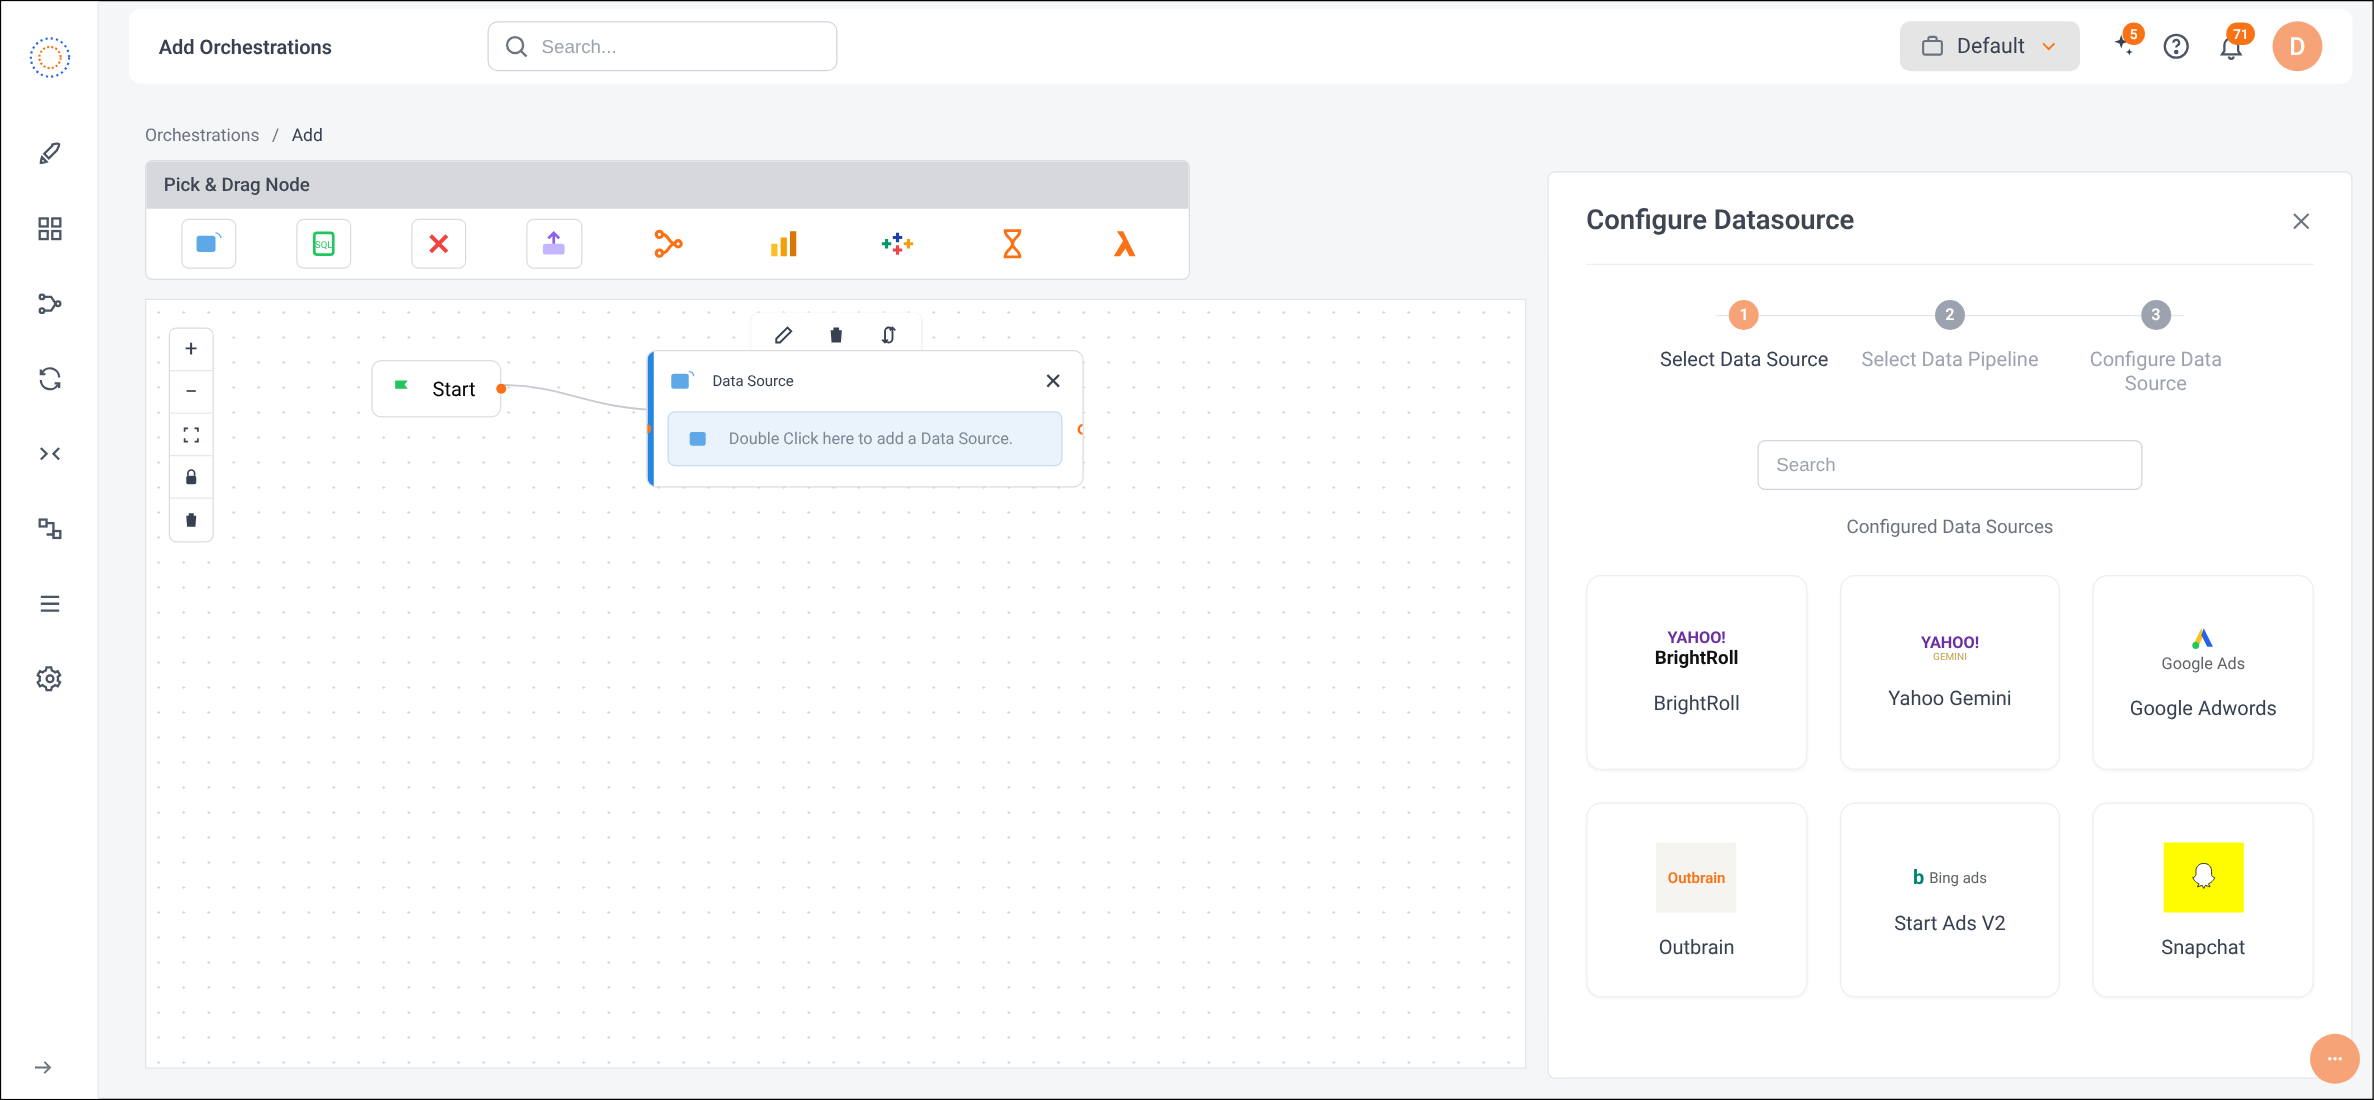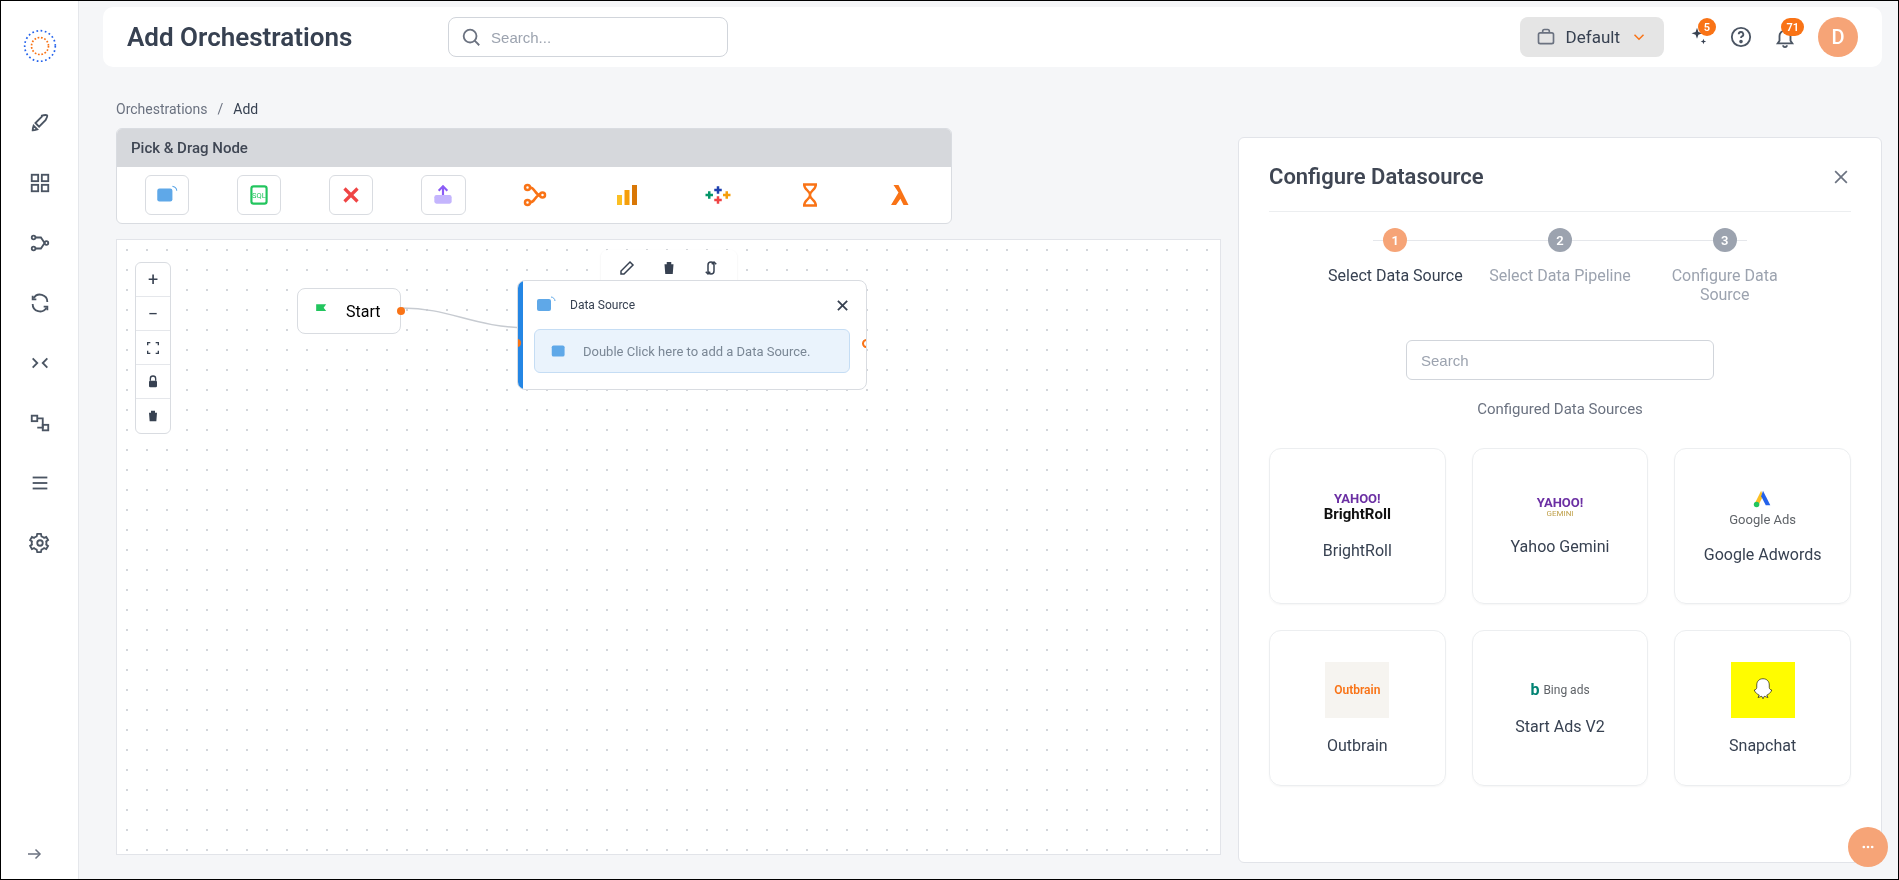--- a/index.html
+++ b/index.html
@@ -6,21 +6,21 @@
   body { font-family: -apple-system, BlinkMacSystemFont, "Segoe UI", Roboto, Arial, sans-serif; background: #f5f6f8; width: 1899px; height: 880px; overflow: hidden; position: relative; border:1px solid #000; }
   
   
   .sidebar { position: absolute; left: 0; top: 0; width: 78px; height: 880px; background: #fff; border-right: 1px solid #e5e7eb; display: flex; flex-direction: column; align-items: center; padding-top: 28px; }
   .sidebar-logo { width: 34px; height: 34px; margin-bottom: 40px; }
   .sidebar-item { width: 40px; height: 40px; display: flex; align-items: center; justify-content: center; margin-bottom: 20px; color: #4b5563; cursor: pointer; }
   .sidebar-expand { position: absolute; bottom: 18px; left: 24px; color:#6b7280; cursor:pointer; }
 
   
   .topbar { position: absolute; left: 102px; top: 6px; right: 16px; height: 60px; background: #fff; border-radius: 10px; display: flex; align-items: center; padding: 0 24px; }
-  .page-title { font-size: 26px; font-weight: 600; color: #374151; }
+  .page-title { font-size: 16px; font-weight: 600; color: #374151; }
   .search-box { position: relative; margin-left: auto; margin-right: auto; left:-200px; }
   .search-input { width: 280px; height: 40px; border: 1px solid #d1d5db; border-radius: 8px; padding: 0 14px 0 42px; background: #fff; font-size: 15px; color:#701a75; }
   .search-input::placeholder { color: #9ca3af; }
   .search-ico { position: absolute; left: 12px; top: 9px; color: #6b7280; }
   .top-right { margin-left: auto; display: flex; align-items: center; gap: 22px; }
   .workspace-chip { display: flex; align-items: center; gap: 10px; background: #e5e5e5; border-radius: 8px; height: 40px; padding: 0 16px; cursor:pointer; }
   .workspace-chip-label { font-size: 17px; color: #374151; }
   .chip-chevron { color: #f97316; }
   .top-ico-wrap { position: relative; color:#4b5563; cursor:pointer; }
   .badge { position: absolute; top: -8px; right: -8px; background: #f97316; color: #fff; border-radius: 12px; font-size: 11px; font-weight: 600; min-width: 18px; height: 18px; display:flex; align-items:center; justify-content:center; padding:0 5px; }
@@ -57,21 +57,21 @@
   .node-ds-title { font-size:12px; color:#374151; }
   .node-ds-close { margin-left:auto; color:#374151; cursor:pointer; font-size:18px; }
   .node-ds-body { margin:0 16px 16px 16px; background:#eaf3fc; border:1px solid #c5ddf4; border-radius:6px; padding:10px 14px; display:flex; align-items:center; gap:12px; font-size:13px; color:#7a8795; }
   .port-in { position:absolute; left:-5px; top:58px; width:8px;height:8px;border-radius:50%; background:#f97316; }
   .port-out-ds { position:absolute; right:-5px; top:58px; width:9px;height:9px;border-radius:50%; background:#fff; border:2px solid #f97316; }
 
   .wire { position:absolute; left:285px; top:63px; width:130px; height:30px; pointer-events:none; }
 
   
   .rightpanel { position:absolute; right:16px; top:136px; width:644px; height:726px; background:#fff; border:1px solid #e2e4e9; border-radius:6px; padding:26px 30px 20px 30px; overflow:hidden; }
-  .rp-head { display:flex; align-items:center; margin-bottom:16px; border-bottom:1px solid #eceef0; padding-bottom:22px;}
+  .rp-head { display:flex; align-items:center; margin-bottom:28px; border-bottom:1px solid #eceef0; padding-bottom:22px;}
   .rp-title { font-size:22px; font-weight:600; color:#3f4653; }
   .rp-close { margin-left:auto; color:#6b7280; cursor:pointer; }
   .stepper { display:flex; align-items:flex-start; justify-content:space-between; margin:0 44px 36px 44px; position:relative; }
   .step { flex:1; display:flex; flex-direction:column; align-items:center; gap:14px; position:relative; z-index:2; }
   .step-circle { width:24px;height:24px;border-radius:50%; background:#9ca3af; color:#fff; display:flex;align-items:center;justify-content:center; font-size:13px; font-weight:600; }
   .step.active .step-circle { background:#f6a477; }
   .step-label { font-size:16px; color:#9ca3af; text-align:center; white-space:nowrap; }
   .step.active .step-label { color:#374151; }
   .step-line { position:absolute; top:12px; left:60px; right:60px; height:1px; background:#e5e7eb; z-index:1; }
   .rp-search { display:block; margin:0 auto 20px auto; width:308px; height:40px; border:1px solid #d1d5db; border-radius:6px; padding:0 14px; font-size:15px; color:#374151; background:#fff; }

